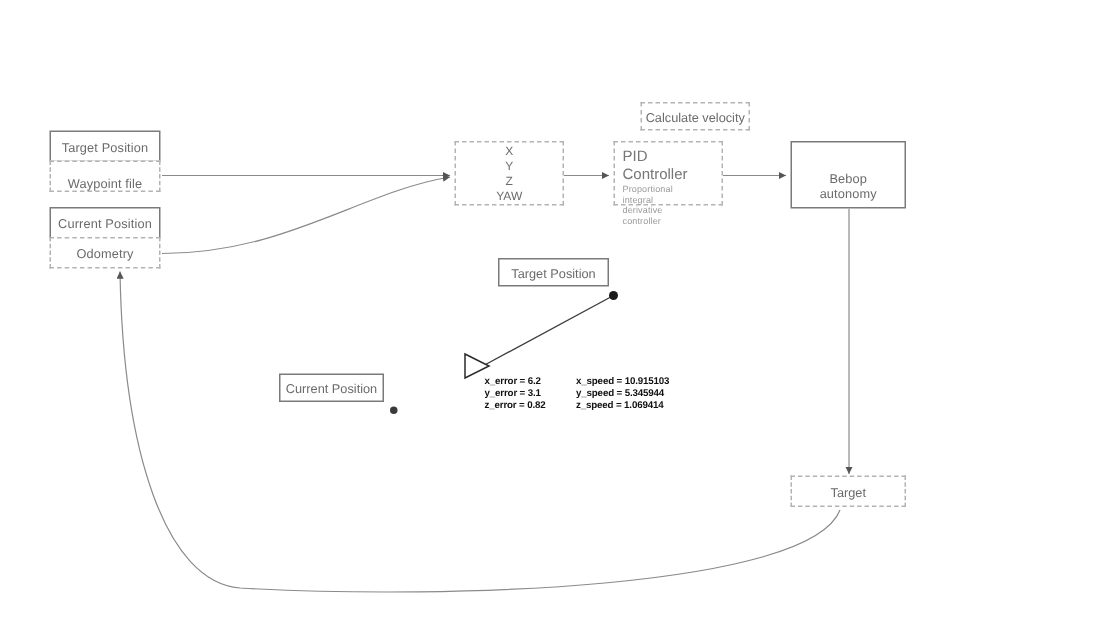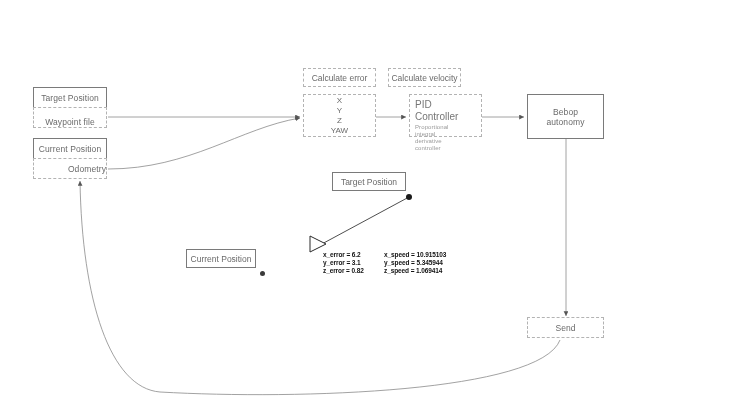--- a/index.html
+++ b/index.html
@@ -76,55 +76,52 @@
   <div class="node solid hdr" style="left:33px;top:87px;">
     <span>Target Position</span>
   </div>
   <div class="node dashed body-box" style="left:33px;top:107px;align-items:flex-end;">
     <span>Waypoint file</span>
   </div>
 
   <div class="node solid hdr" style="left:33px;top:138px;">
     <span>Current Position</span>
   </div>
-  <div class="node dashed body-box" style="left:33px;top:158px;justify-content:flex-end;">
+  <div class="node dashed body-box" style="left:33px;top:158px;">
     <span>Odometry</span>
   </div>
 
-  <div class="blk-title" style="left:303px;top:68px;width:73px;height:19px;">
-    <span>Calculate error</span>
-  </div>
   <div class="blk-body" style="left:303px;top:94px;width:73px;height:43px;">
     <div class="xyz">
       <span>X</span>
       <span>Y</span>
       <span>Z</span>
       <span>YAW</span>
     </div>
   </div>
 
-  <div class="blk-title" style="left:388px;top:68px;width:73px;height:19px;">
+  <div class="blk-title" style="left:427px;top:68px;width:73px;height:19px;">
     <span>Calculate velocity</span>
   </div>
   <div class="blk-body pid" style="left:409px;top:94px;width:73px;height:43px;">
     <div class="pid-title">PID Controller</div>
     <div class="pid-line">Proportional</div>
     <div class="pid-line">integral</div>
     <div class="pid-line">derivative</div>
     <div class="pid-line">controller</div>
   </div>
 
   <div class="node solid" style="left:527px;top:94px;width:77px;height:45px;
-       align-items:center;justify-content:flex-start;padding:4px 5px;">
+       align-items:flex-end;justify-content:flex-start;padding:4px 5px;">
     <span>Bebop autonomy</span>
   </div>
 
   <div class="blk-body" style="left:527px;top:317px;width:77px;height:21px;
        display:flex;align-items:center;justify-content:center;">
-    <span>Send</span>
+    <span>Target</span>
   </div>
 
   <div class="plain-label" style="left:332px;top:172px;width:74px;height:19px;">
     <span>Target Position</span>
   </div>
   <div class="dot" style="left:406px;top:194px;"></div>
 
   <div class="plain-label" style="left:186px;top:249px;width:70px;height:19px;">
     <span>Current Position</span>
   </div>

